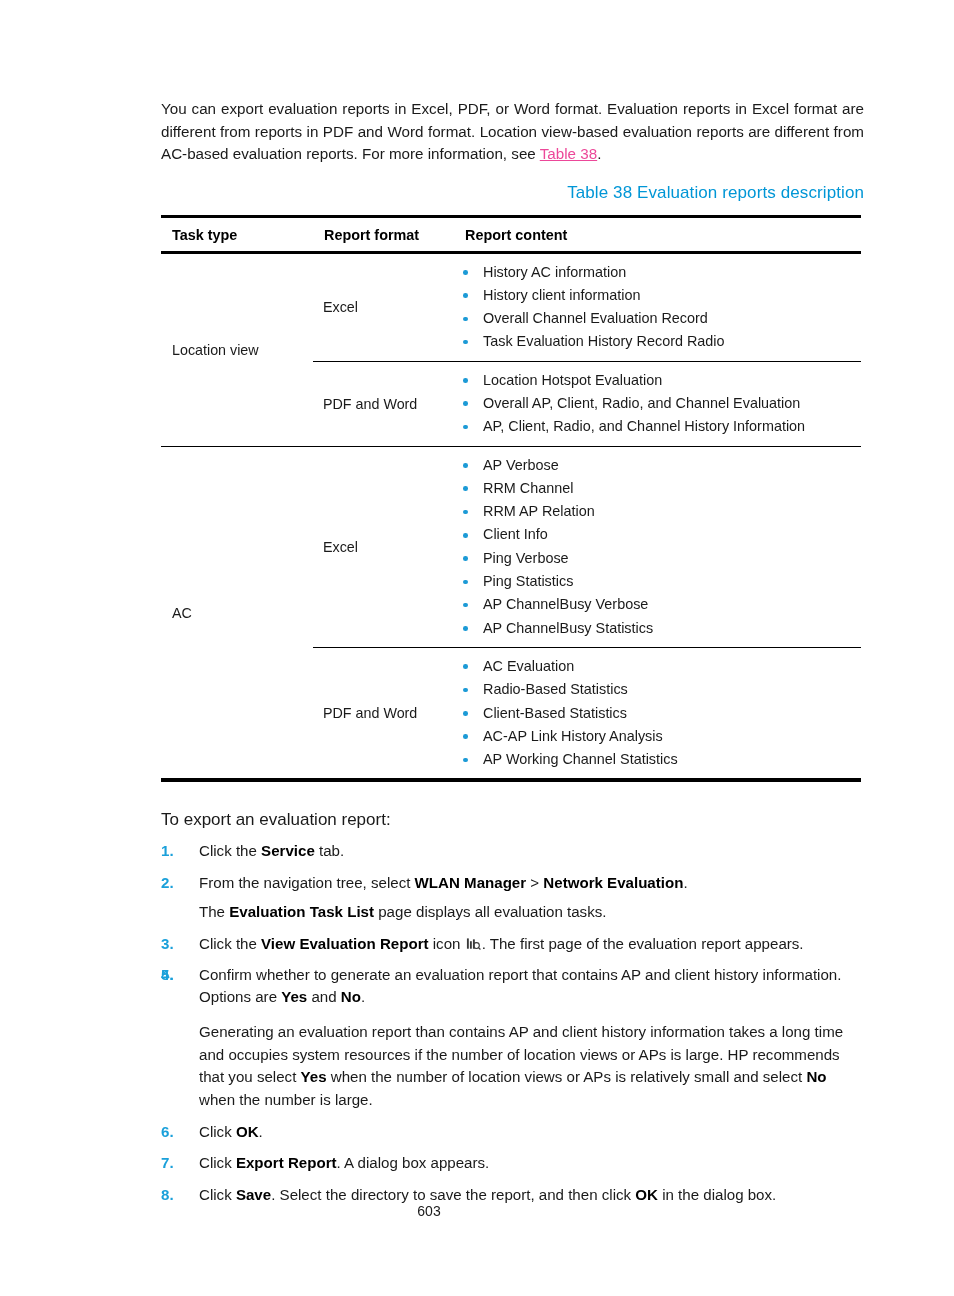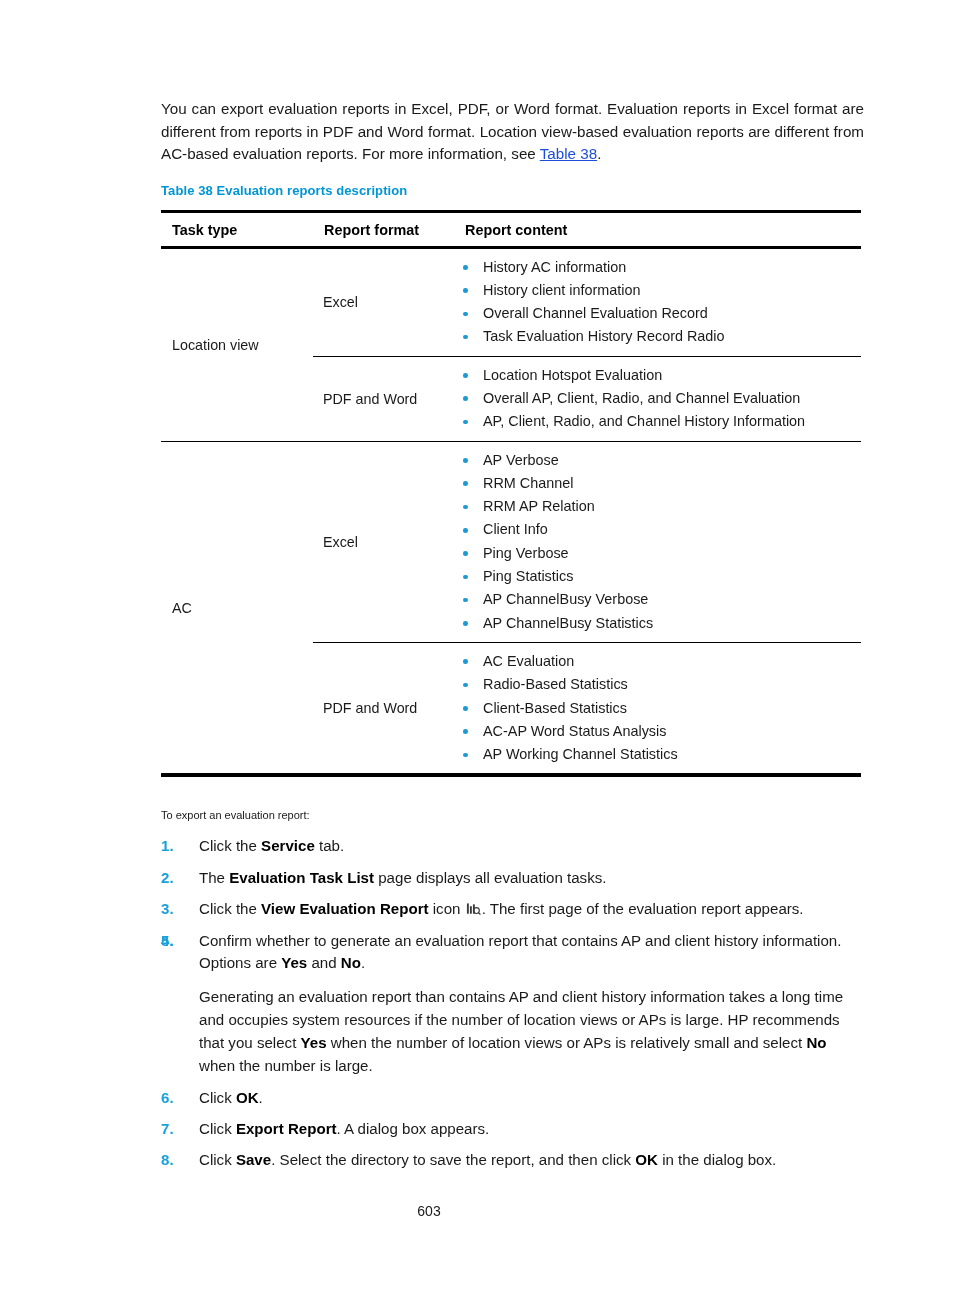--- a/index.html
+++ b/index.html
@@ -33,30 +33,31 @@
 
   
   .intro {
     font-size: 15.2px;
     line-height: 22.5px;
     text-align: justify;
     color: #1a1a1a;
     margin: 0;
   }
   .xref {
-    color: #1d4ed8;
+    color: #ec4899;
   }
 
   
   .table-caption {
     margin-top: 17px;
-    font-size: 13px;
-    font-weight: bold;
+    font-size: 17px;
+    font-weight: normal;
     color: #0096d6;
     letter-spacing: 0.1px;
+    text-align: right;
   }
 
   
   .tbl {
     margin-top: 12px;
     width: 700px;
     border-collapse: collapse;
     table-layout: fixed;
   }
   .tbl .col-task   { width: 152px; }
@@ -127,21 +128,21 @@
     top: 9.5px;
     width: 4.6px;
     height: 4.6px;
     border-radius: 50%;
     background: #1c9ad6;
   }
 
   
   .lead {
     margin-top: 27px;
-    font-size: 11px;
+    font-size: 17px;
     line-height: 22px;
     color: #1a1a1a;
   }
 
   ol.steps {
     list-style: none;
     margin: 9px 0 0 0;
     padding: 0;
   }
   ol.steps > li {
@@ -258,39 +259,39 @@
             </ul>
           </td>
         </tr>
         <tr class="inner-rule">
           <td class="format-cell rule-span">PDF and Word</td>
           <td class="content-cell rule-span">
             <ul class="blist">
               <li>AC Evaluation</li>
               <li>Radio-Based Statistics</li>
               <li>Client-Based Statistics</li>
-              <li>AC-AP Word Status Analysis</li>
+              <li>AC-AP Link History Analysis</li>
               <li>AP Working Channel Statistics</li>
             </ul>
           </td>
         </tr>
 
         <tr class="bottom-rule">
           <td></td>
           <td></td>
           <td></td>
         </tr>
       </tbody>
     </table>
 
     <div class="lead">To export an evaluation report:</div>
 
     <ol class="steps" id="steps-list">
         <li><span class="num">1.</span><span>Click the <b>Service</b> tab.</span></li>
-        <li><span class="num">2.</span><div class="substep">The <b>Evaluation Task List</b> page displays all evaluation tasks.</div></li>
+        <li><span class="num">2.</span><span>From the navigation tree, select <b>WLAN Manager</b> &gt; <b>Network Evaluation</b>.</span><div class="substep">The <b>Evaluation Task List</b> page displays all evaluation tasks.</div></li>
         <li><span class="num">3.</span><span>Click the <b>View Evaluation Report</b> icon <span class="rpt-icon"><svg viewBox="0 0 16 16" xmlns="http://www.w3.org/2000/svg">
                 <rect x="1" y="1.5" width="2" height="11" fill="#3a3a3a"></rect>
                 <rect x="4.2" y="4.5" width="2" height="8" fill="#3a3a3a"></rect>
                 <rect x="7.4" y="2.5" width="2" height="10" fill="#3a3a3a"></rect>
                 <circle cx="11.1" cy="9.1" r="3.1" fill="none" stroke="#3a3a3a" stroke-width="1.2"></circle>
                 <line x1="13.3" y1="11.3" x2="15.4" y2="13.4" stroke="#3a3a3a" stroke-width="1.4"></line>
               </svg></span>. The first page of the evaluation report appears.</span></li>
         <li><span class="num">4.</span></li>
         <li><span class="num">5.</span><span>Confirm whether to generate an evaluation report that contains AP and client history information. Options are <b>Yes</b> and <b>No</b>.</span><div class="note-para">Generating an evaluation report than contains AP and client history information takes a long time and occupies system resources if the number of location views or APs is large. HP recommends that you select <b>Yes</b> when the number of location views or APs is relatively small and select <b>No</b> when the number is large.</div></li>
         <li><span class="num">6.</span><span>Click <b>OK</b>.</span></li>

